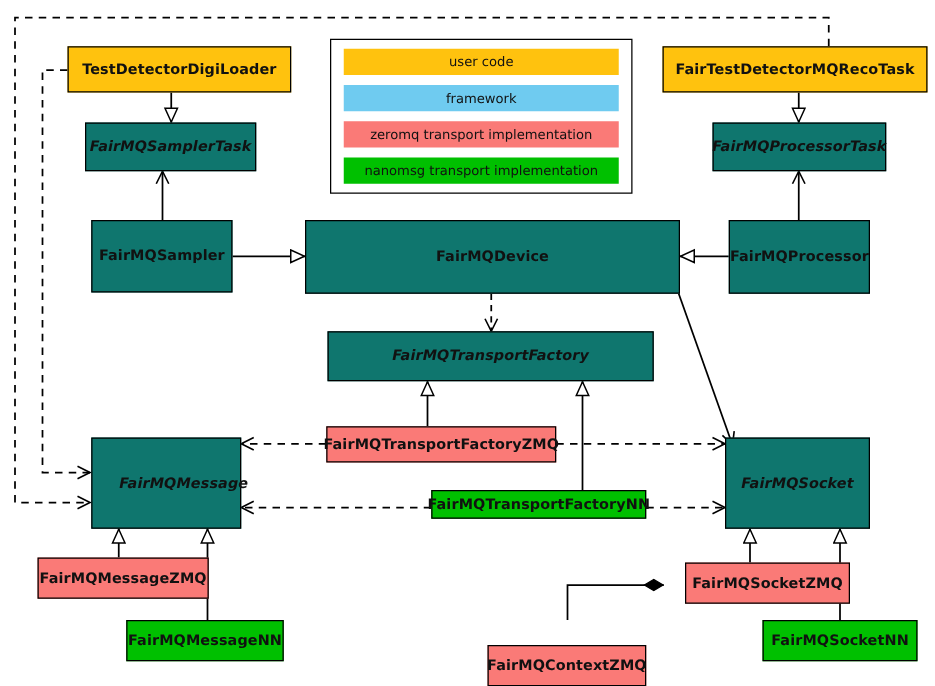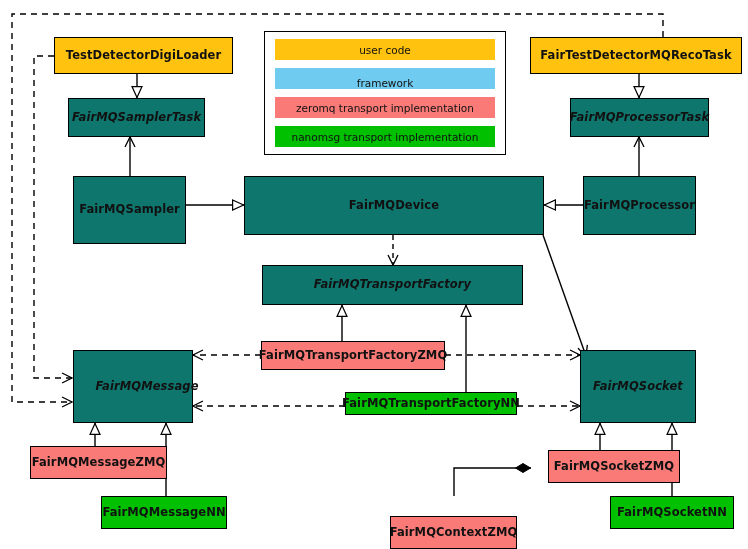--- a/index.html
+++ b/index.html
@@ -118,40 +118,40 @@
       <path d="M672,496 L672,423" marker-end="url(#hollowTri)"></path>
 
       <path d="M454,496 L454,468 L531,468" marker-end="url(#diamond)"></path>
     </g>
   </svg>
 
   <div id="legend">
     <div class="legend-row" style="background:#ffc20e;">
       <span>user code</span>
     </div>
-    <div class="legend-row" style="background:#6fcbf0;align-items:flex-end;">
+    <div class="legend-row" style="background:#6fcbf0;">
       <span>framework</span>
     </div>
     <div class="legend-row" style="background:#fa7a77;">
       <span>zeromq transport implementation</span>
     </div>
     <div class="legend-row" style="background:#00c000;">
       <span>nanomsg transport implementation</span>
     </div>
   </div>
 
   <div class="node c-user" style="left:530px;top:37px;width:212px;height:37px;">FairTestDetectorMQRecoTask</div>
 
   <div class="node c-user" style="left:54px;top:37px;width:179px;height:37px;">TestDetectorDigiLoader</div>
 
   <div class="node c-fw abstract" style="left:68px;top:98px;width:137px;height:39px;">FairMQSamplerTask</div>
 
   <div class="node c-fw abstract" style="left:570px;top:98px;width:139px;height:39px;">FairMQProcessorTask</div>
 
-  <div class="node c-fw" style="left:73px;top:176px;width:113px;height:68px;">FairMQSampler</div>
+  <div class="node c-fw" style="left:73px;top:176px;width:113px;height:58px;">FairMQSampler</div>
 
   <div class="node c-fw" style="left:244px;top:176px;width:300px;height:59px;">FairMQDevice</div>
 
   <div class="node c-fw" style="left:583px;top:176px;width:113px;height:59px;">FairMQProcessor</div>
 
   <div class="node c-fw abstract" style="left:262px;top:265px;width:261px;height:40px;">FairMQTransportFactory</div>
 
   <div class="node c-zmq" style="left:261px;top:341px;width:184px;height:29px;">FairMQTransportFactoryZMQ</div>
 
   <div class="node c-nn" style="left:345px;top:392px;width:172px;height:23px;">FairMQTransportFactoryNN</div>

